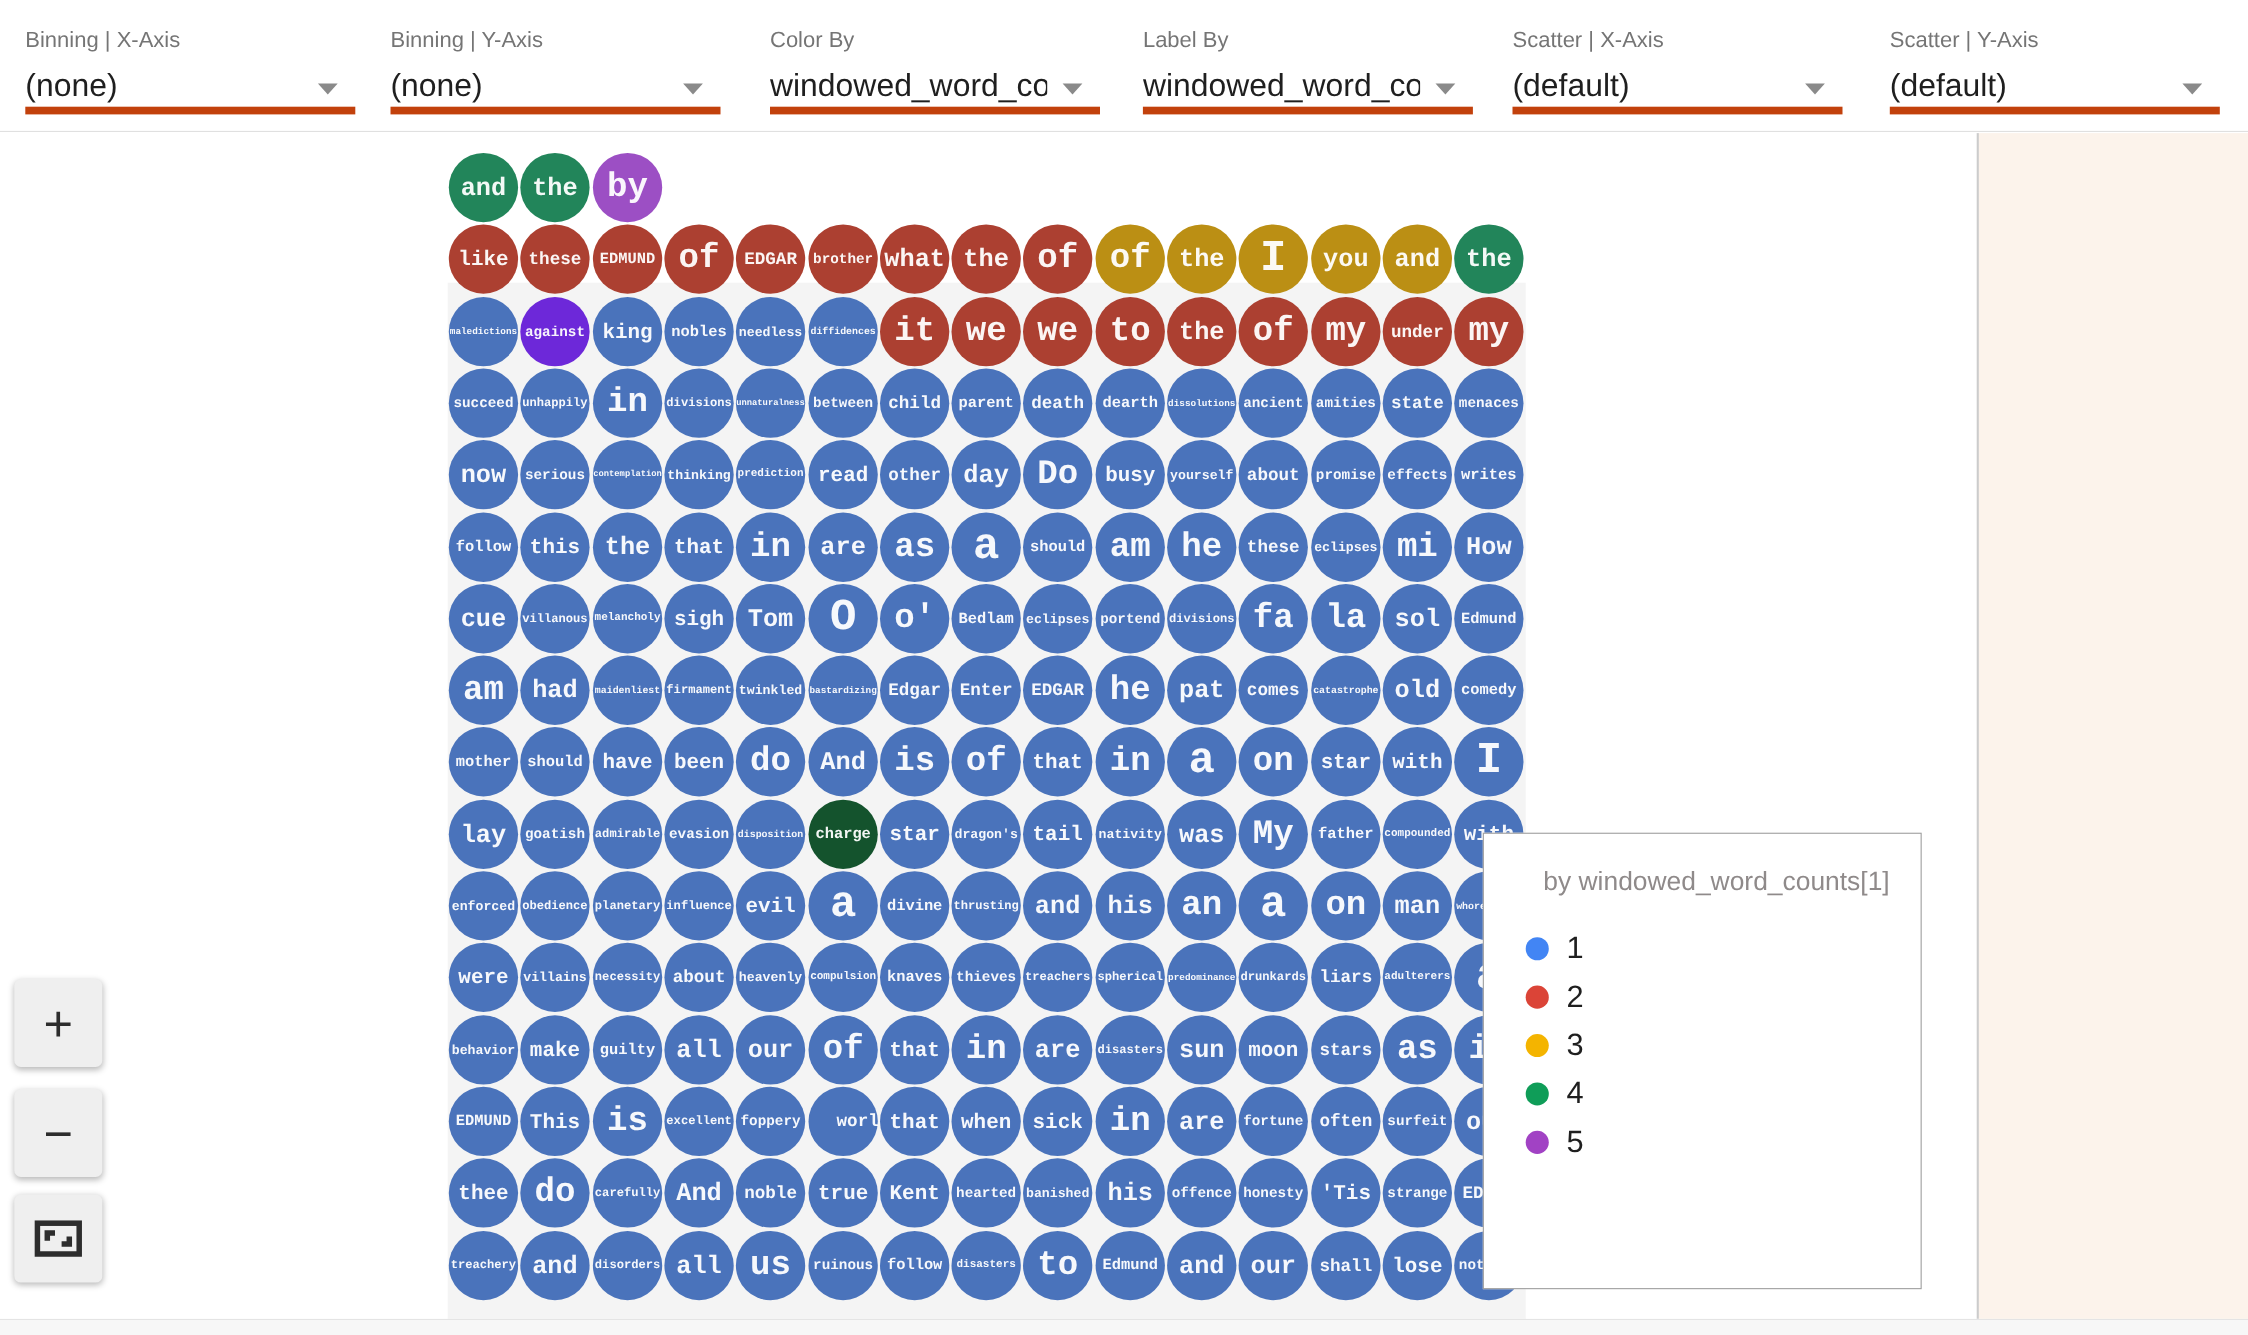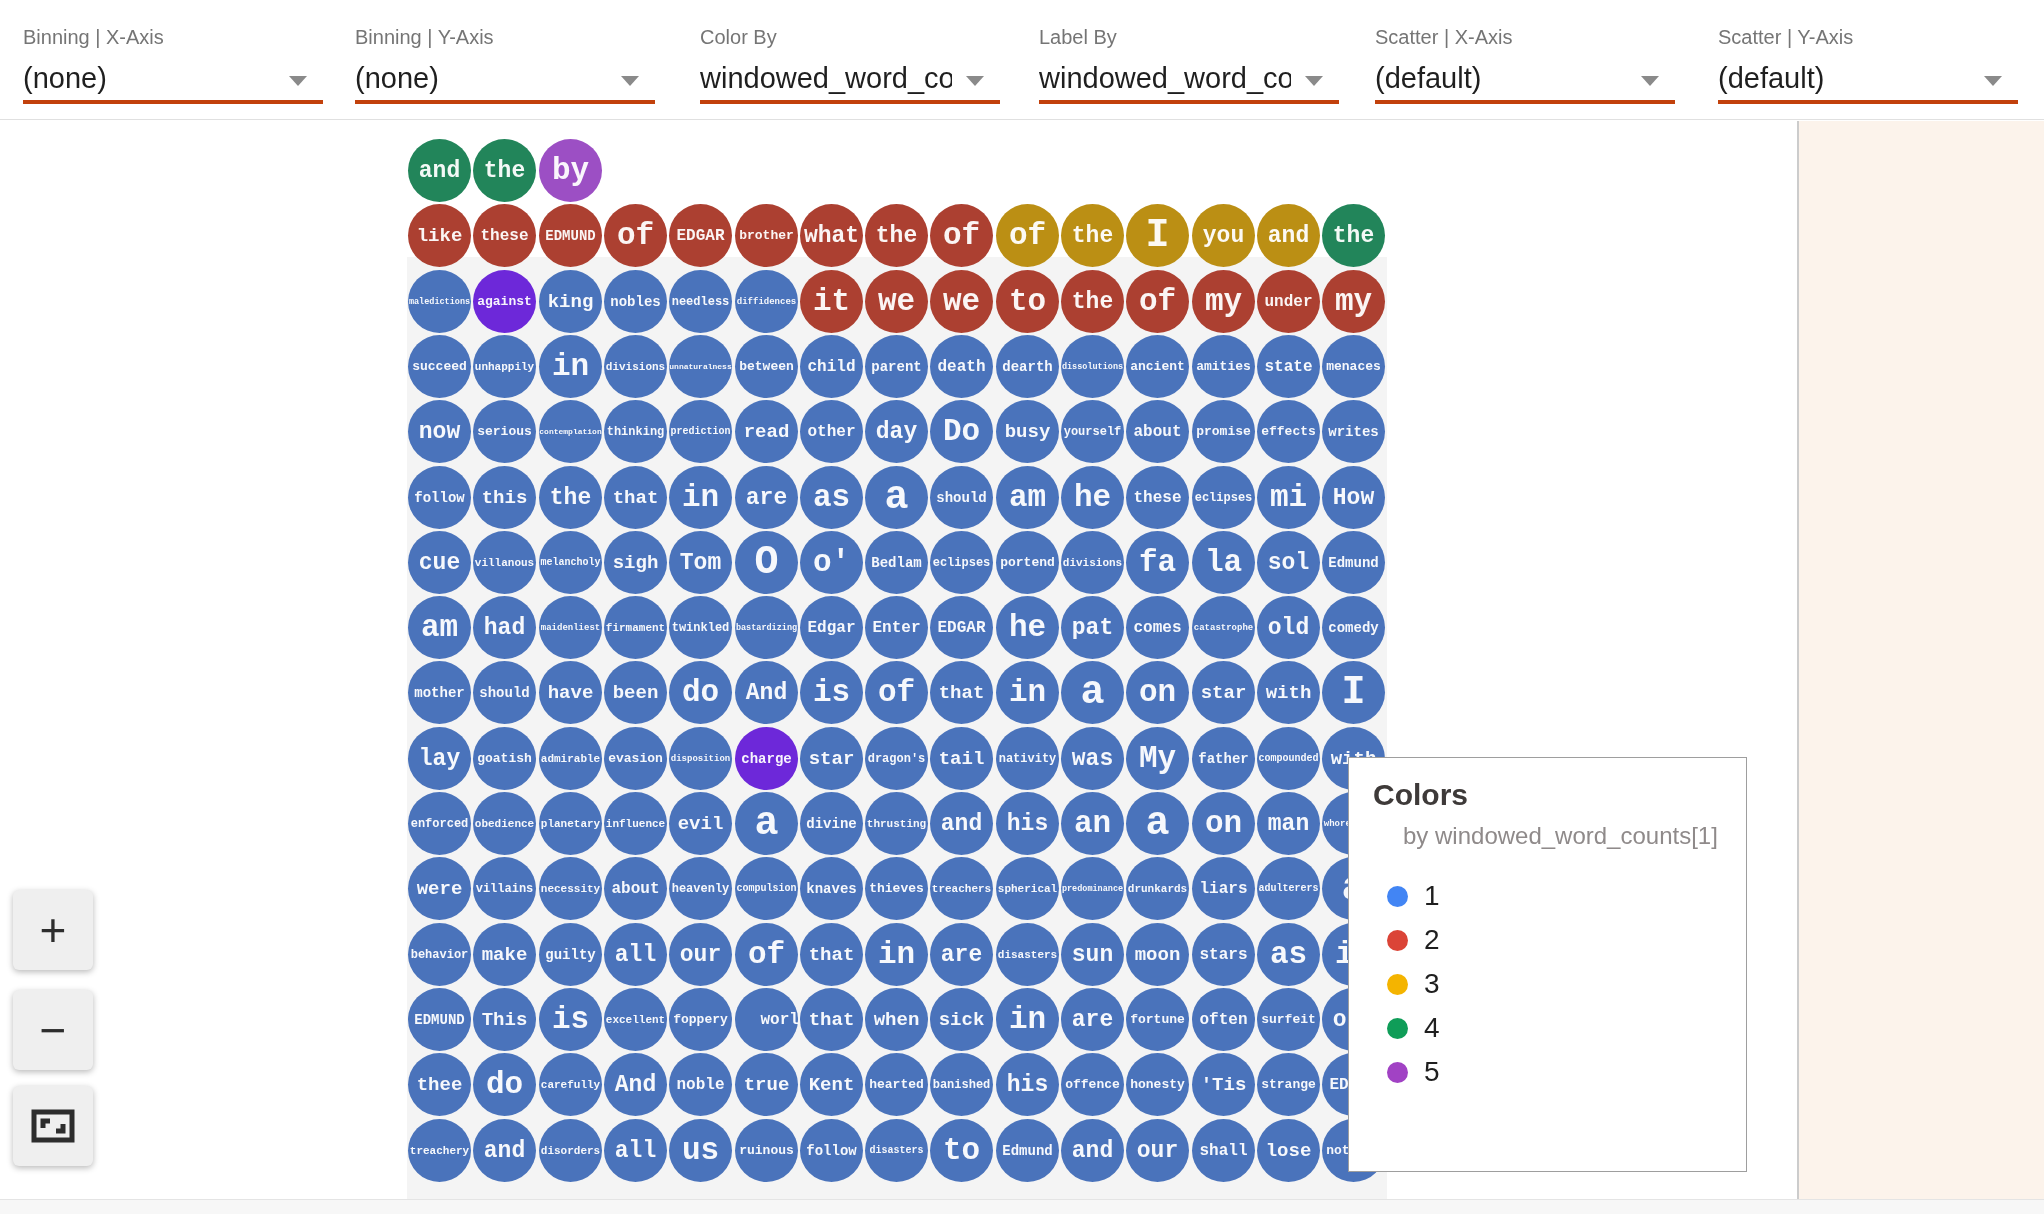--- a/index.html
+++ b/index.html
@@ -5,21 +5,21 @@
   * { margin: 0; padding: 0; box-sizing: border-box; }
   html, body { width: 2044px; height: 1214px; overflow: hidden; background: #ffffff;
                font-family: "Liberation Sans", sans-serif; position: relative; }
 
   
   .toolbar { position: absolute; left: 0; top: 0; width: 2044px; height: 120px;
              background: #fff; border-bottom: 1px solid #e0e0e0; z-index: 10; }
   .dd { position: absolute; top: 0; width: 300px; height: 120px; cursor: pointer; }
   .dd-label { position: absolute; top: 26px; left: 0; font-size: 20px; color: #757575; white-space: nowrap; }
   .dd-value-row { position: absolute; top: 56px; left: 0; right: 0; height: 48px;
-                  border-bottom: 4px solid #c2410c; }
+                  border-bottom: 7px solid #c2410c; }
   .dd-value { position: absolute; left: 0; top: 0; max-width: 252px; height: 46px; line-height: 44px;
               font-size: 29px; color: #1f1f1f; white-space: nowrap; overflow: hidden; }
   .dd-arrow { position: absolute; right: 16px; top: 20px; width: 0; height: 0;
               border-left: 9px solid transparent; border-right: 9px solid transparent;
               border-top: 10px solid #8a8a8a; }
 
   
   .canvas { position: absolute; left: 0; top: 121px; width: 1797px; height: 1078px; background: #fff; }
   .grid-bg { position: absolute; left: 407px; top: 136px; width: 980px; height: 1047px; background: #f4f4f4; }
   .bubble { position: absolute; width: 63px; height: 63px; border-radius: 50%;
@@ -489,21 +489,21 @@
       </div>
       <div class="bubble" style="left: 539px; top: 606px; background: rgb(74, 115, 187);">
         <span style="font-size: 11px;">admirable</span>
       </div>
       <div class="bubble" style="left: 604px; top: 606px; background: rgb(74, 115, 187);">
         <span style="font-size: 13px;">evasion</span>
       </div>
       <div class="bubble" style="left: 669px; top: 606px; background: rgb(74, 115, 187);">
         <span style="font-size: 9px;">disposition</span>
       </div>
-      <div class="bubble" style="left: 735px; top: 606px; background: #6d28d9; justify-content: center;">
+      <div class="bubble" style="left: 735px; top: 606px; background: #14532d; justify-content: center;">
         <span style="font-size: 14px;">charge</span>
       </div>
       <div class="bubble" style="left: 800px; top: 606px; background: rgb(74, 115, 187);">
         <span style="font-size: 19px;">star</span>
       </div>
       <div class="bubble" style="left: 865px; top: 606px; background: rgb(74, 115, 187);">
         <span style="font-size: 12px;">dragon's</span>
       </div>
       <div class="bubble" style="left: 930px; top: 606px; background: rgb(74, 115, 187);">
         <span style="font-size: 19px;">tail</span>
@@ -809,21 +809,20 @@
   </svg>
 </button>
 
 <div class="v-divider"></div>
 <div class="info-panel"></div>
 
 <div class="status-bar"></div>
 
 <div class="legend">
   <div class="legend-body">
-    <div class="legend-section">Colors</div>
     <div class="legend-subtitle">by windowed_word_counts[1]</div>
     <div class="legend-items">
       <div class="legend-item">
         <span class="legend-dot" style="background: rgb(66, 133, 244);"></span>
         <span class="legend-item-label">1</span>
       </div>
       <div class="legend-item">
         <span class="legend-dot" style="background: rgb(219, 68, 55);"></span>
         <span class="legend-item-label">2</span>
       </div>

